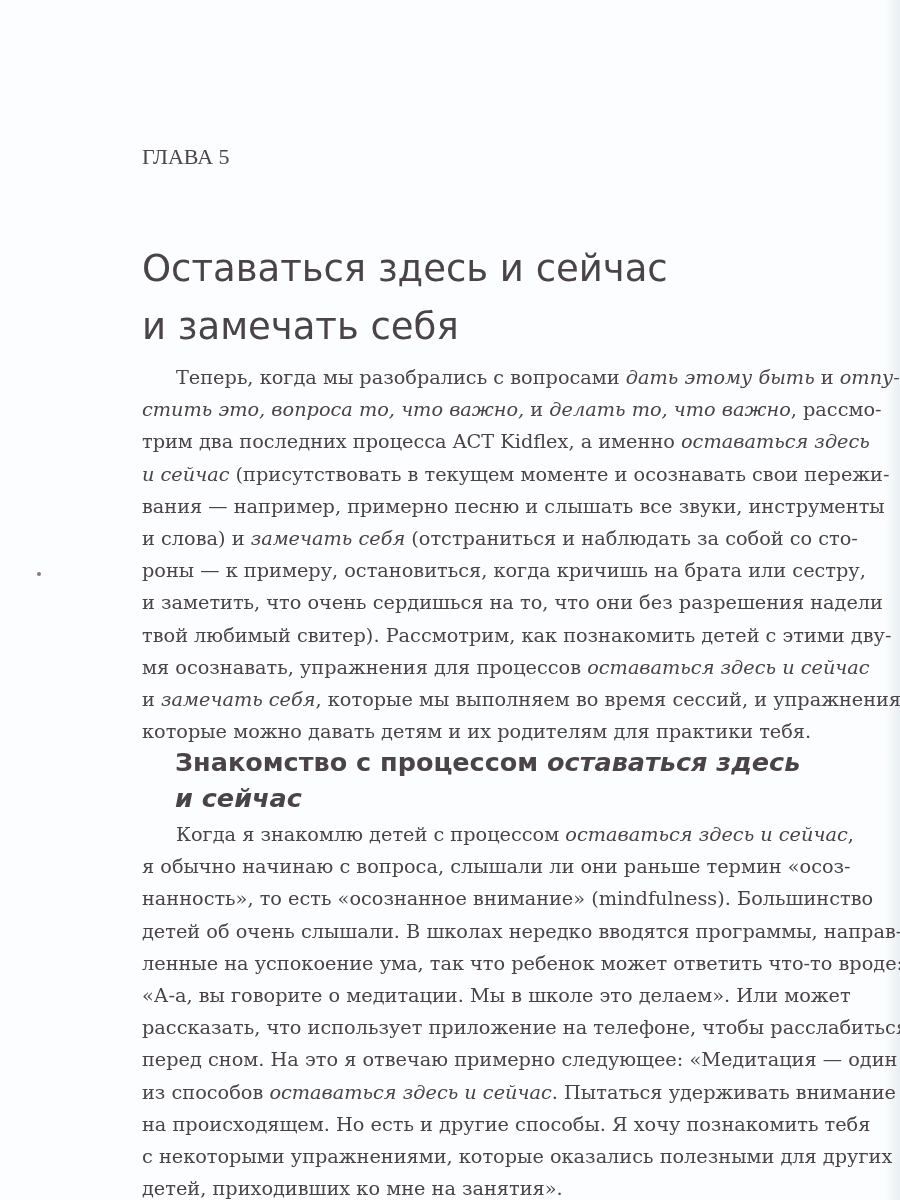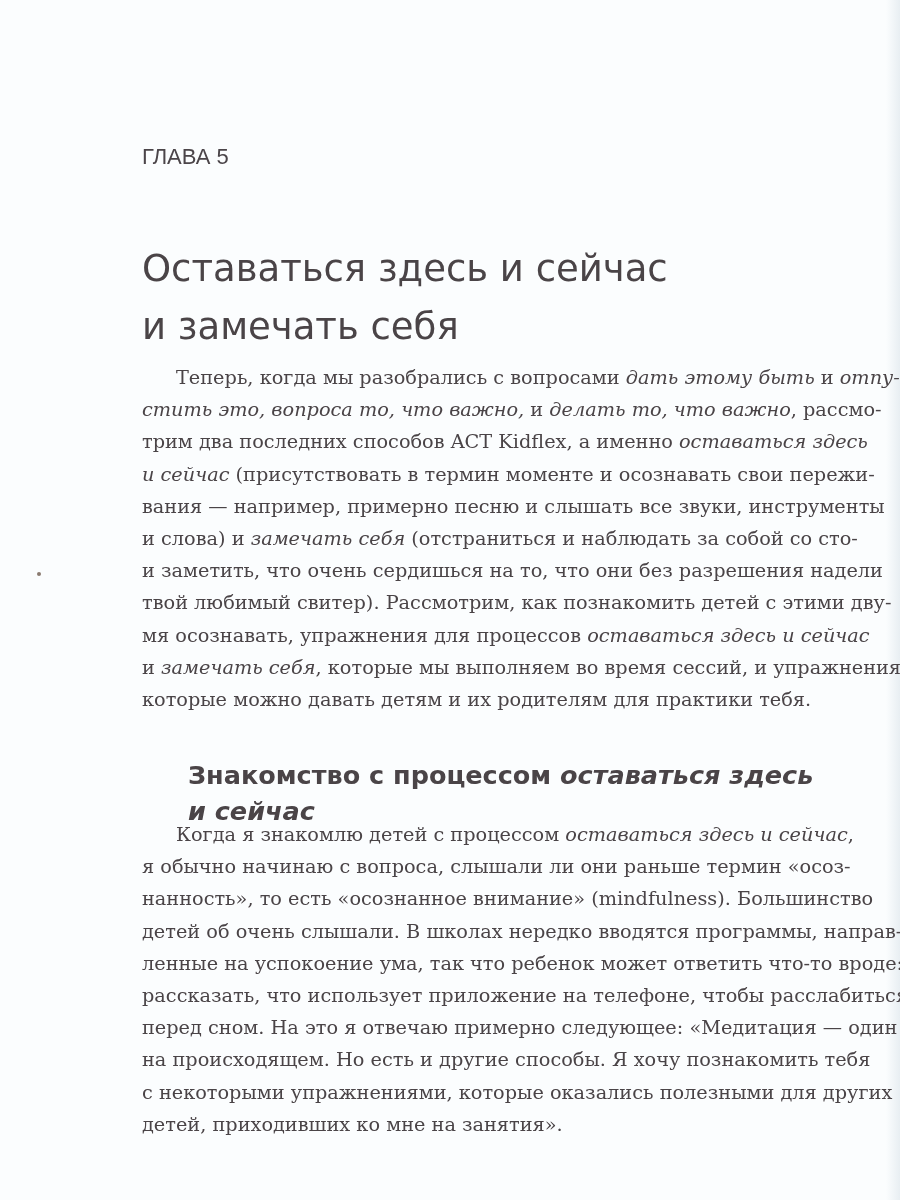--- a/index.html
+++ b/index.html
@@ -12,21 +12,21 @@
     .page-shade {
       position: absolute; top: 0; right: 0; width: 14px; height: 1200px;
       background: linear-gradient(to right, rgba(230,236,240,0), #e8eef2);
     }
     .speck {
       position: absolute; width: 4px; height: 4px; border-radius: 50%;
       background: #8a7a70;
     }
     .chapter-label {
       position: absolute; left: 142px; top: 144px;
-      font-family: Liberation Sans, sans-serif;
+      font-family: Liberation Serif, serif;
       font-size: 22px; letter-spacing: 0px; color: #4b4549;
       font-weight: 300;
     }
     .chapter-title {
       position: absolute; left: 142px; top: 240px; width: 700px;
       font-family: "DejaVu Sans", sans-serif;
       font-size: 37px; line-height: 58px; color: #4a4447;
       font-weight: normal; margin: 0;
     }
     .chapter-title .line { display: block; white-space: nowrap; }
@@ -39,61 +39,64 @@
       display: block; height: 32.2px; white-space: nowrap;
       text-align: justify; text-align-last: justify;
     }
     .para .line.last { text-align-last: left; }
     .para .line.indent { padding-left: 34px; }
     .para i { font-style: italic; }
     .section-title {
       position: absolute; left: 175px; top: 744px; width: 660px;
       font-family: "DejaVu Sans", sans-serif;
       font-weight: bold; font-size: 25.5px; line-height: 36px;
-      color: #4a4447; margin: 13px;
+      color: #4a4447; margin: 0;
     }
     .section-title .line { display: block; white-space: nowrap; }
     .section-title i { font-style: italic; }
   </style>
 </head>
 <body>
 
 <div class="page-shade"></div>
 <div class="speck" style="left:37px; top:572px;"></div>
 
 <div class="chapter-label">ГЛАВА 5</div>
 
 <h1 class="chapter-title">
   <span class="line">Оставаться здесь и сейчас</span>
   <span class="line">и замечать себя</span>
 </h1>
 
 <div class="para" id="intro-para" style="top:362px;">
     <span class="line indent"><span>Теперь, когда мы разобрались с вопросами </span><i>дать этому быть</i><span> и </span><i>отпу-</i></span>
     <span class="line"><i>стить это, вопроса то, что важно,</i><span> и </span><i>делать то, что важно</i><span>, рассмо-</span></span>
-    <span class="line"><span>трим два последних способов ACT Kidflex, а именно </span><i>оставаться здесь</i></span>
-    <span class="line"><i>и сейчас</i><span> (присутствовать в термин моменте и осознавать свои пережи-</span></span>
+    <span class="line"><span>трим два последних процесса ACT Kidflex, а именно </span><i>оставаться здесь</i></span>
+    <span class="line"><i>и сейчас</i><span> (присутствовать в текущем моменте и осознавать свои пережи-</span></span>
     <span class="line"><span>вания — например, примерно песню и слышать все звуки, инструменты</span></span>
     <span class="line"><span>и слова) и </span><i>замечать себя</i><span> (отстраниться и наблюдать за собой со сто-</span></span>
+    <span class="line"><span>роны — к примеру, остановиться, когда кричишь на брата или сестру,</span></span>
     <span class="line"><span>и заметить, что очень сердишься на то, что они без разрешения надели</span></span>
     <span class="line"><span>твой любимый свитер). Рассмотрим, как познакомить детей с этими дву-</span></span>
     <span class="line"><span>мя осознавать, упражнения для процессов </span><i>оставаться здесь и сейчас</i></span>
     <span class="line"><span>и </span><i>замечать себя</i><span>, которые мы выполняем во время сессий, и упражнения,</span></span>
     <span class="line last"><span>которые можно давать детям и их родителям для практики тебя.</span></span>
   </div>
 
 <h2 class="section-title" id="section-heading">
     <span class="line"><span>Знакомство с процессом </span><i>оставаться здесь</i></span>
     <span class="line last"><i>и сейчас</i></span>
   </h2>
 
 <div class="para" id="section-para" style="top:819px;">
     <span class="line indent"><span>Когда я знакомлю детей с процессом </span><i>оставаться здесь и сейчас</i><span>,</span></span>
     <span class="line"><span>я обычно начинаю с вопроса, слышали ли они раньше термин «осоз-</span></span>
     <span class="line"><span>нанность», то есть «осознанное внимание» (mindfulness). Большинство</span></span>
     <span class="line"><span>детей об очень слышали. В школах нередко вводятся программы, направ-</span></span>
     <span class="line"><span>ленные на успокоение ума, так что ребенок может ответить что-то вроде:</span></span>
+    <span class="line"><span>«А-а, вы говорите о медитации. Мы в школе это делаем». Или может</span></span>
     <span class="line"><span>рассказать, что использует приложение на телефоне, чтобы расслабиться</span></span>
     <span class="line"><span>перед сном. На это я отвечаю примерно следующее: «Медитация — один</span></span>
+    <span class="line"><span>из способов </span><i>оставаться здесь и сейчас</i><span>. Пытаться удерживать внимание</span></span>
     <span class="line"><span>на происходящем. Но есть и другие способы. Я хочу познакомить тебя</span></span>
     <span class="line"><span>с некоторыми упражнениями, которые оказались полезными для других</span></span>
     <span class="line last"><span>детей, приходивших ко мне на занятия».</span></span>
   </div>
 
 </body></html>

